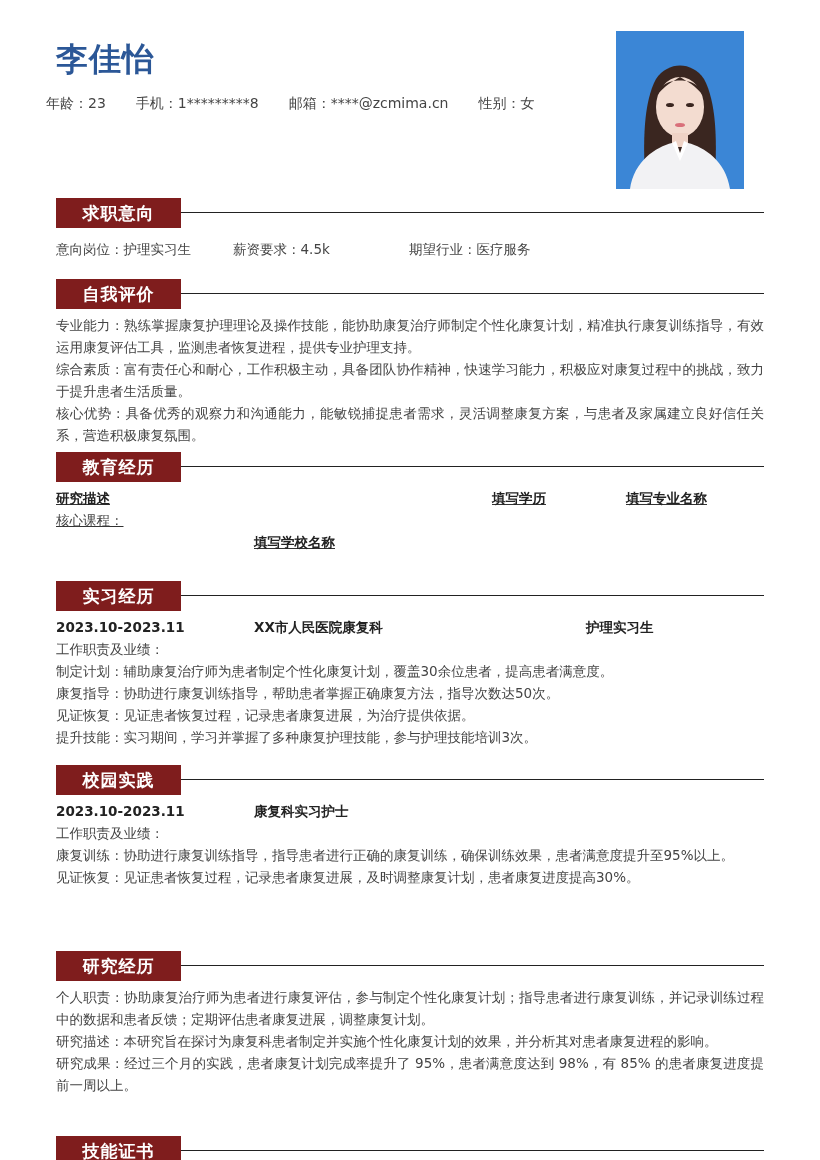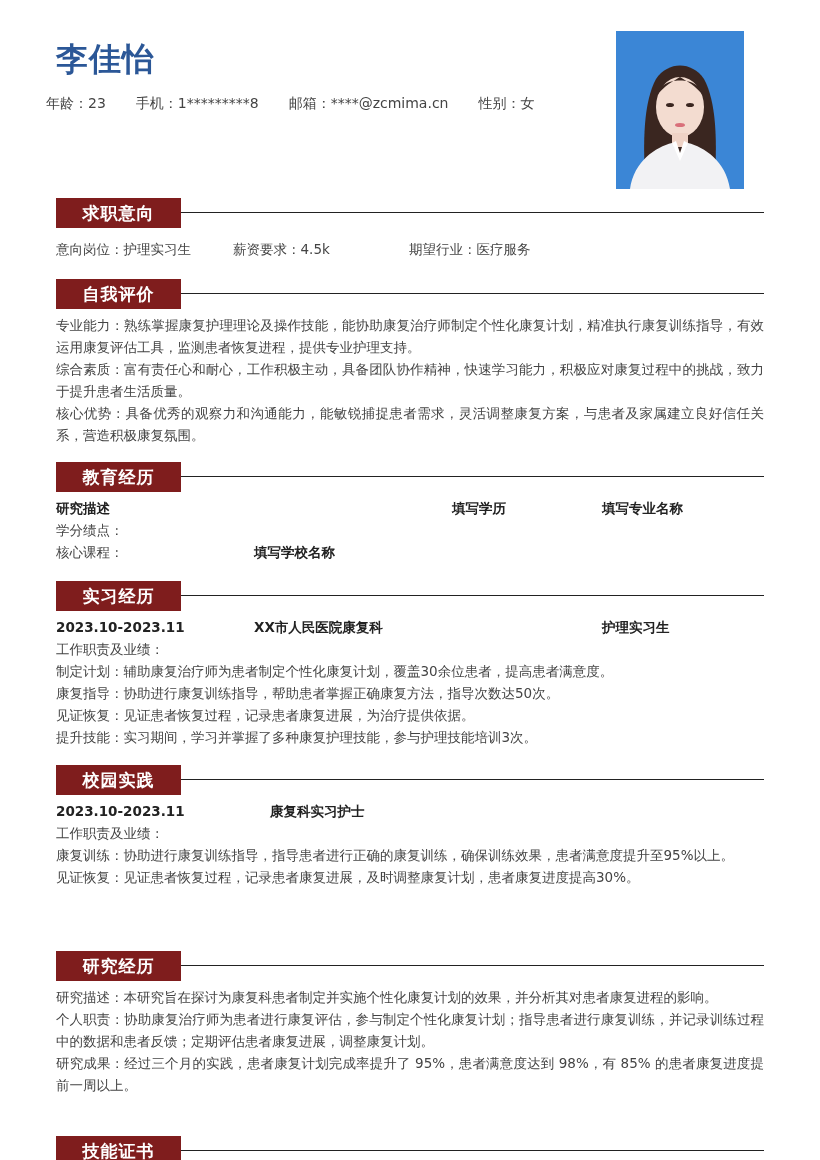--- a/index.html
+++ b/index.html
@@ -12,22 +12,22 @@
   .photo { position: absolute; left: 616px; top: 31px; width: 128px; height: 158px; background: #3b86d6; overflow: hidden; }
   .section { position: absolute; left: 56px; width: 708px; }
   .sec-head { position: relative; height: 30px; }
   .sec-title { position: absolute; left: 0; top: 0; width: 125px; height: 30px; background: #7f1d1d; color: #fff; font-size: 17px; font-weight: bold; text-align: center; line-height: 30px; letter-spacing: 1px; }
   .sec-line { position: absolute; left: 125px; right: 0; top: 14px; height: 1px; background: #222; }
   .sec-body { font-size: 13.5px; line-height: 22px; color: #444; margin-top: 5px; }
   .row { display: flex; height: 22px; line-height: 22px; }
   .bold { font-weight: bold; color: #222; }
   .c1 { width: 198px; white-space: nowrap; }
   .c2 { width: 198px; white-space: nowrap; margin-top: 44px; }
-  .c3 { width: 134px; white-space: nowrap; }
-  .c4 { white-space: nowrap; margin-left: 16px; }
+  .c3 { width: 134px; white-space: nowrap; margin-left: 40px; }
+  .c4 { white-space: nowrap; }
   .c2w { width: 332px; white-space: nowrap; }
   .intent .i1 { width: 177px; }
   .intent .i2 { width: 176px; }
   p.txt { text-align: justify; }
 </style>
 </head>
 <body>
 
 <div class="page">
 
@@ -74,33 +74,32 @@
       <div class="sec-title">自我评价</div>
       <div class="sec-line"></div>
     </div>
     <div class="sec-body">
       <p class="txt">专业能力：熟练掌握康复护理理论及操作技能，能协助康复治疗师制定个性化康复计划，精准执行康复训练指导，有效运用康复评估工具，监测患者恢复进程，提供专业护理支持。</p>
       <p class="txt">综合素质：富有责任心和耐心，工作积极主动，具备团队协作精神，快速学习能力，积极应对康复过程中的挑战，致力于提升患者生活质量。</p>
       <p class="txt">核心优势：具备优秀的观察力和沟通能力，能敏锐捕捉患者需求，灵活调整康复方案，与患者及家属建立良好信任关系，营造积极康复氛围。</p>
     </div>
   </div>
 
-  <div class="section" style="top:462px;">
+  <div class="section" style="top:452px;text-decoration:underline;">
     <div class="sec-head">
       <div class="sec-title">教育经历</div>
       <div class="sec-line"></div>
     </div>
     <div class="sec-body">
       <div class="row bold">
         <span class="c1">研究描述</span>
         <span class="c2">填写学校名称</span>
         <span class="c3">填写学历</span>
         <span class="c4">填写专业名称</span>
       </div>
-      <div class="row">学分绩点：</div>
       <div class="row">核心课程：</div>
     </div>
   </div>
 
   <div class="section" style="top:581px;">
     <div class="sec-head">
       <div class="sec-title">实习经历</div>
       <div class="sec-line"></div>
     </div>
     <div class="sec-body">
@@ -132,22 +131,22 @@
       <p class="txt">见证恢复：见证患者恢复过程，记录患者康复进展，及时调整康复计划，患者康复进度提高30%。</p>
     </div>
   </div>
 
   <div class="section" style="top:951px;">
     <div class="sec-head">
       <div class="sec-title">研究经历</div>
       <div class="sec-line"></div>
     </div>
     <div class="sec-body">
+      <p class="txt">个人职责：协助康复治疗师为患者进行康复评估，参与制定个性化康复计划；指导患者进行康复训练，并记录训练过程中的数据和患者反馈；定期评估患者康复进展，调整康复计划。</p>
       <p class="txt">研究描述：本研究旨在探讨为康复科患者制定并实施个性化康复计划的效果，并分析其对患者康复进程的影响。</p>
-      <p class="txt">个人职责：协助康复治疗师为患者进行康复评估，参与制定个性化康复计划；指导患者进行康复训练，并记录训练过程中的数据和患者反馈；定期评估患者康复进展，调整康复计划。</p>
       <p class="txt">研究成果：经过三个月的实践，患者康复计划完成率提升了 95%，患者满意度达到 98%，有 85% 的患者康复进度提前一周以上。</p>
     </div>
   </div>
 
   <div class="section" style="top:1136px;">
     <div class="sec-head">
       <div class="sec-title">技能证书</div>
       <div class="sec-line"></div>
     </div>
   </div>

